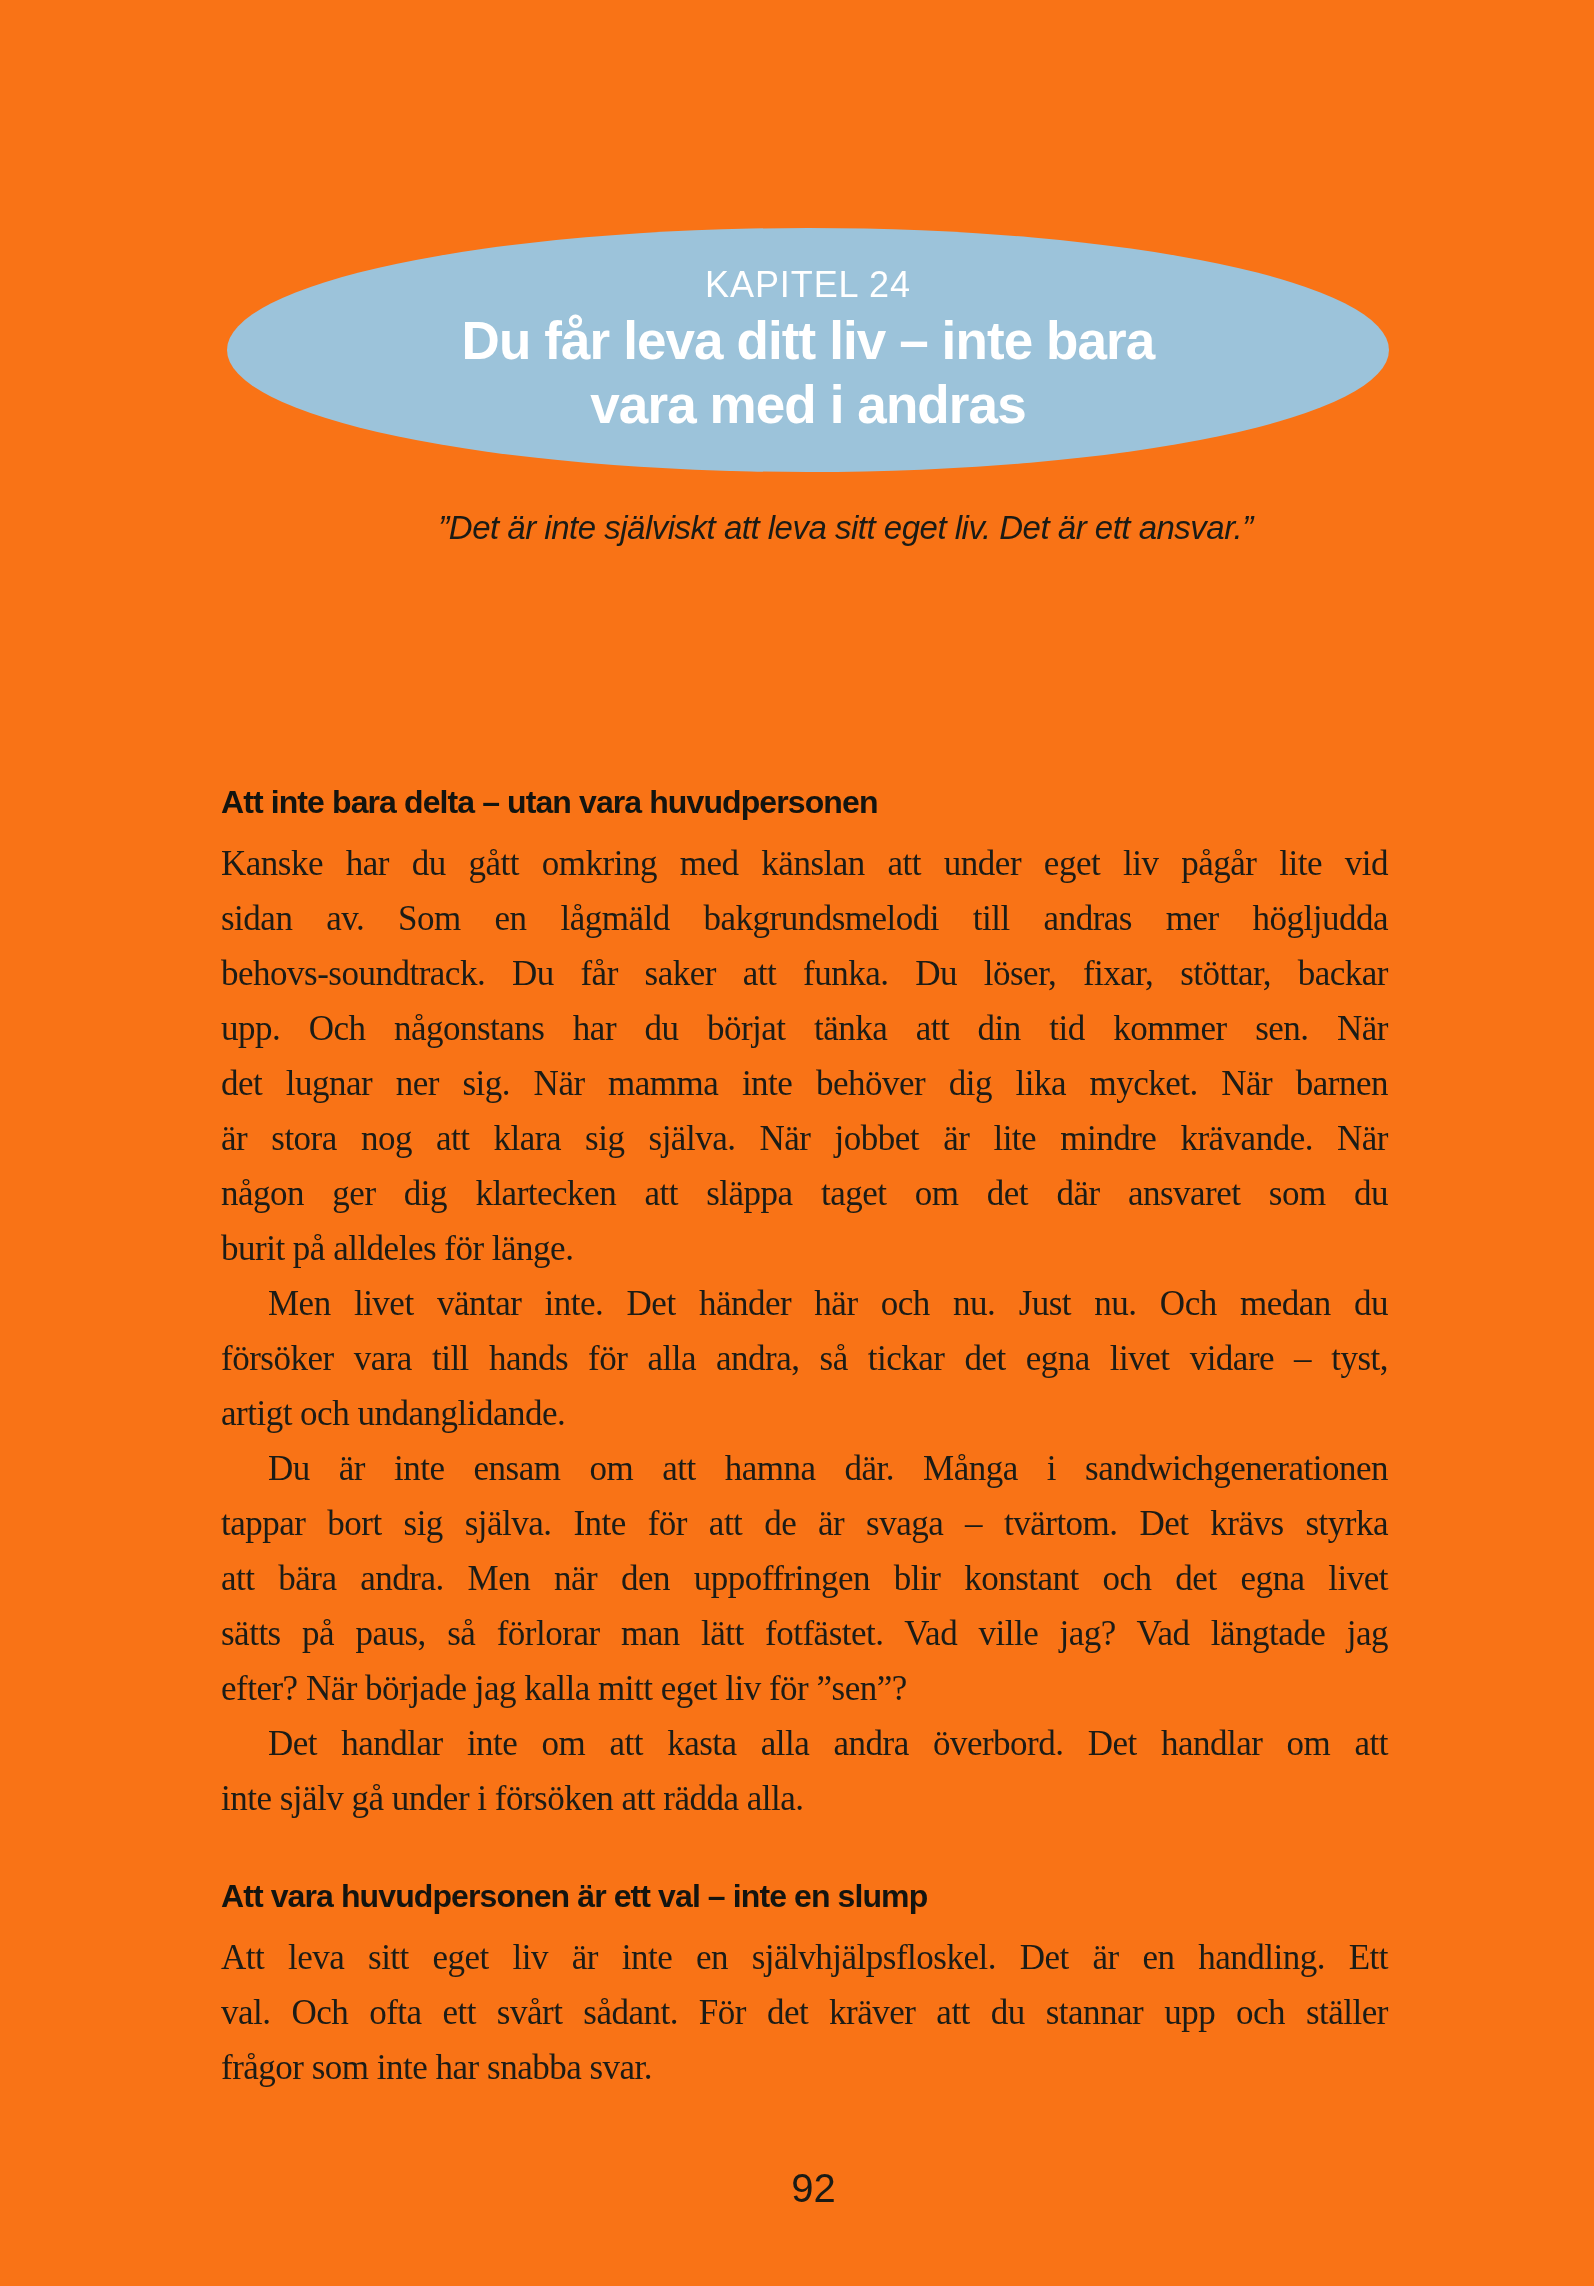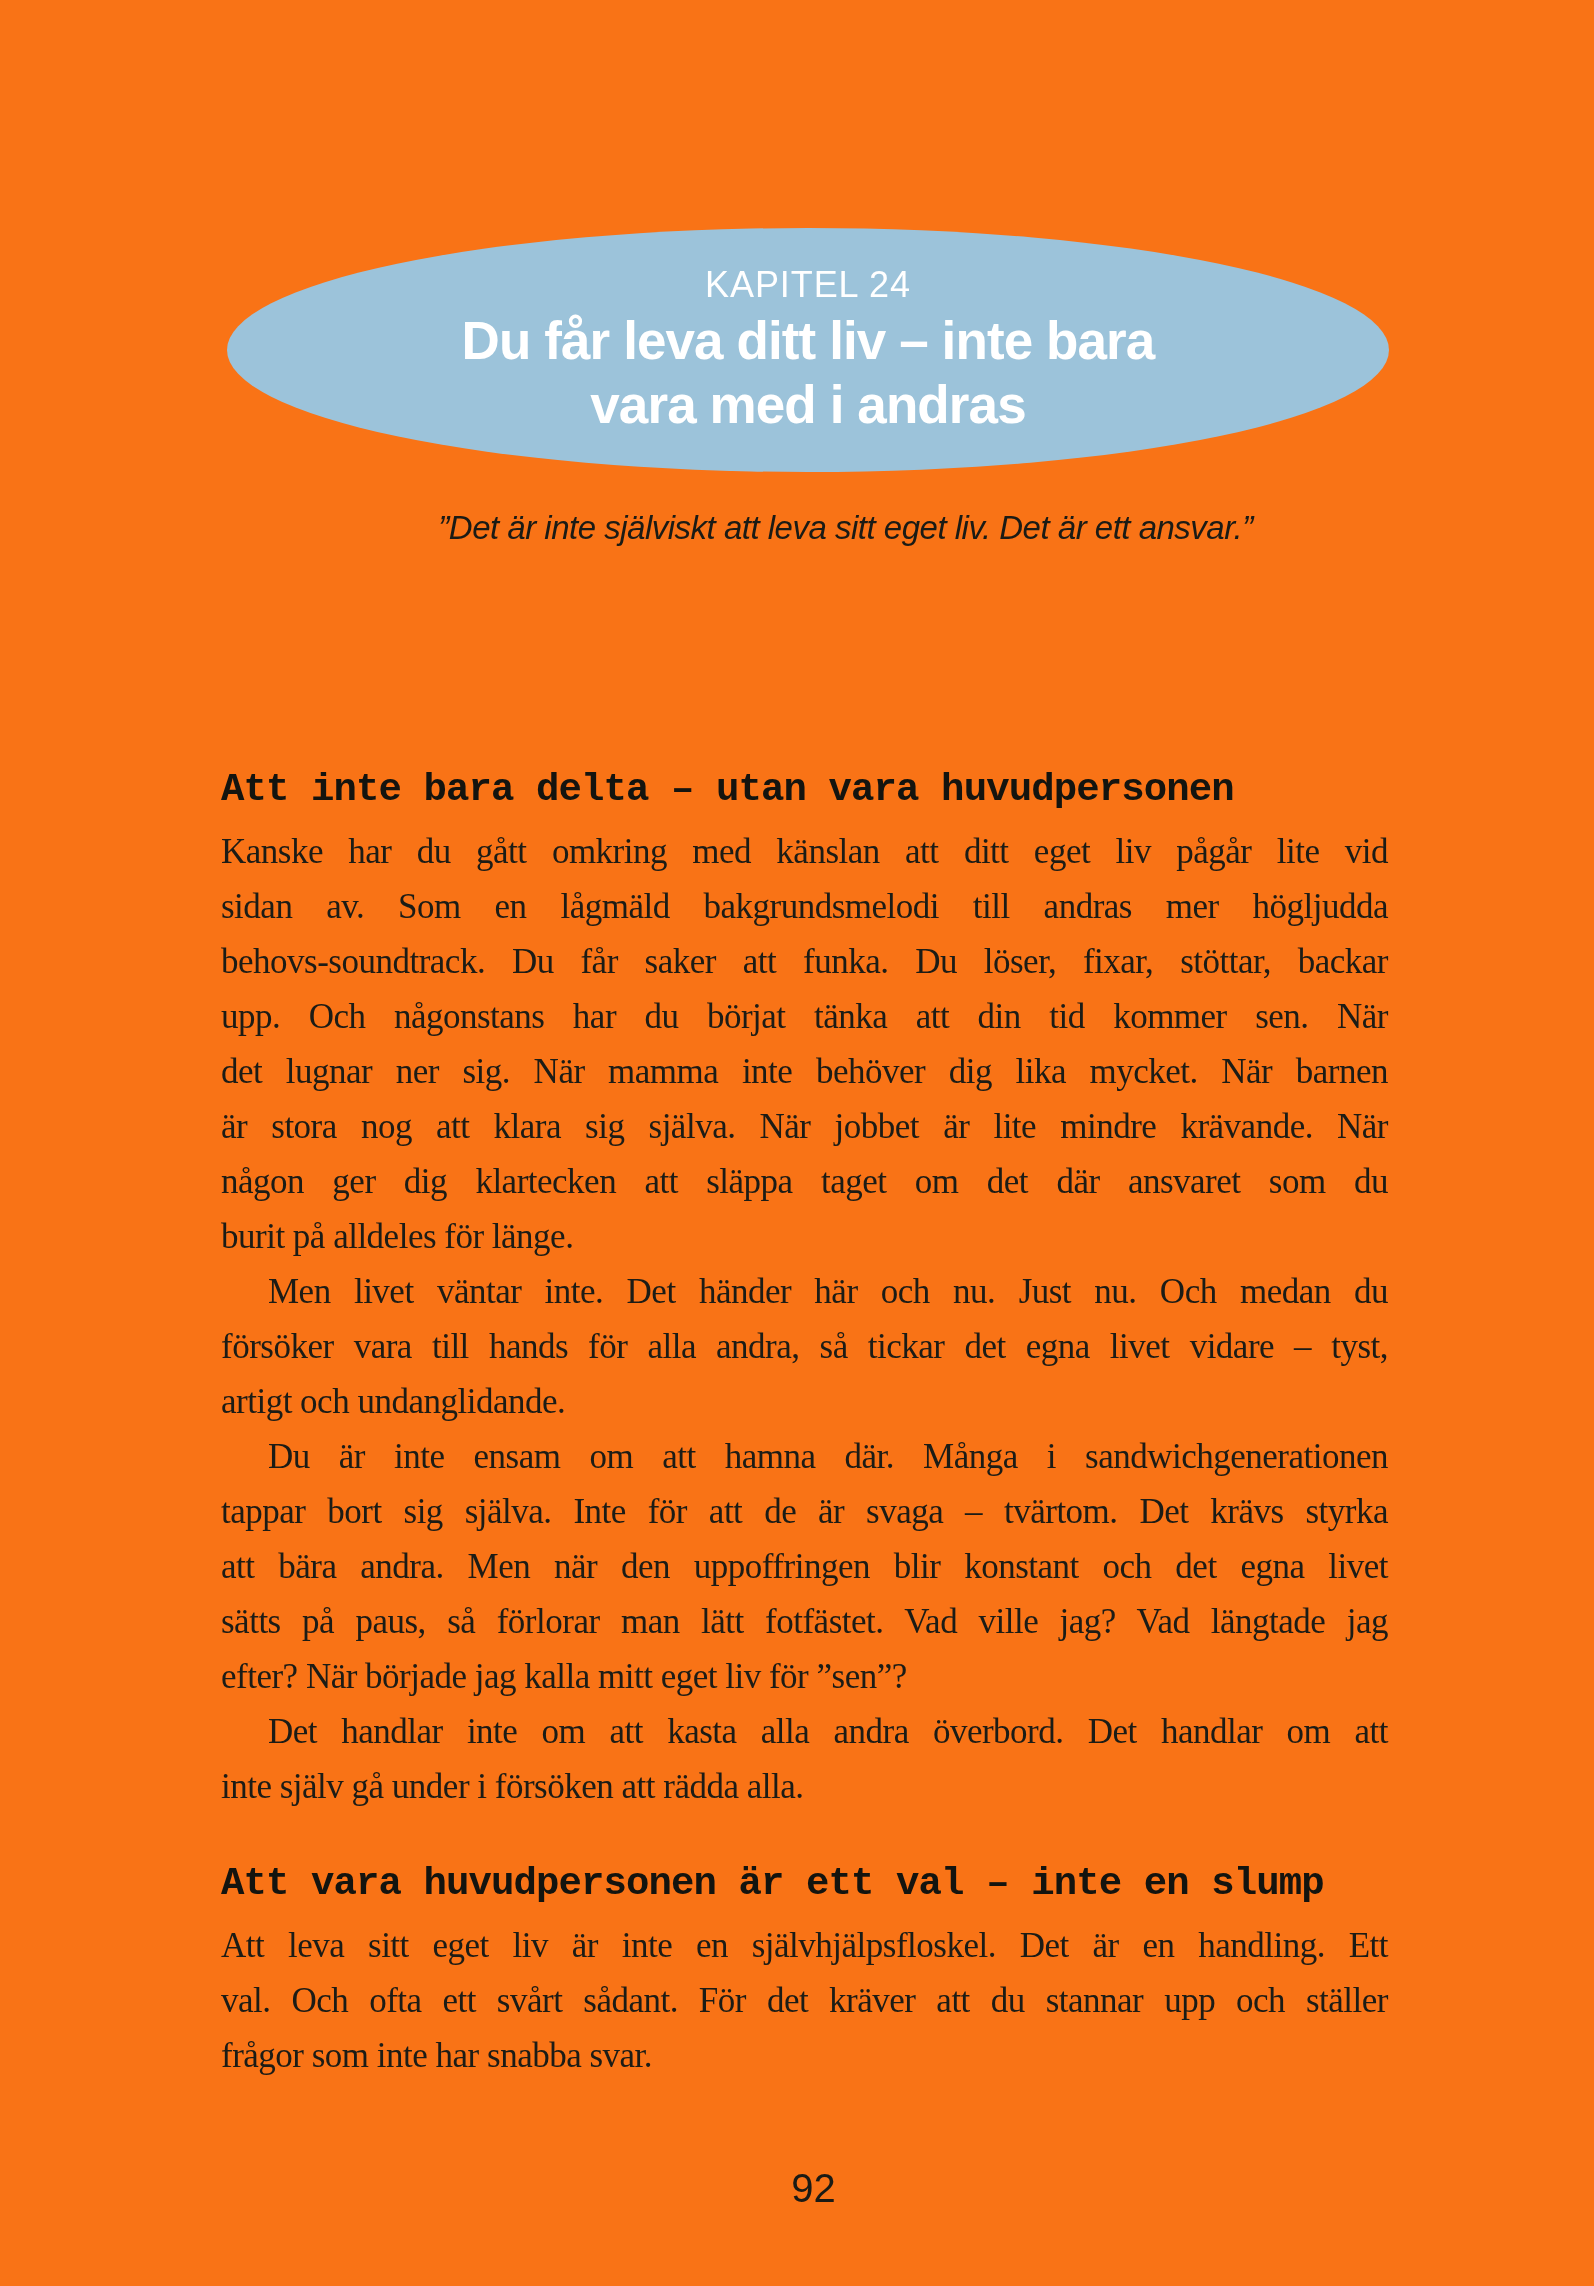--- a/index.html
+++ b/index.html
@@ -51,25 +51,25 @@
   
   .text-column {
     position: absolute;
     left: 221px; top: 761px;
     width: 1167px;
     color: #1c1c16;
   }
   .text-section { margin: 0; }
   .text-section + .text-section { margin-top: 45px; }
   .section-heading {
-    font-family: Liberation Mono, monospace;
-    font-size: 39px; line-height: 50px;
+    font-family: Liberation Sans, sans-serif;
+    font-size: 32px; line-height: 50px;
     font-weight: 700; letter-spacing: -0.9px;
     color: #14140f;
-    margin: 4px 0 9px 0;
+    margin: 16px 0 9px 0;
   }
   .para { margin: 0; }
   .line {
     font-family: "Liberation Serif", serif;
     font-size: 35px; line-height: 55px;
     letter-spacing: -0.5px;
     white-space: normal;
     text-align: left;
   }
   .line.fill {
@@ -99,21 +99,21 @@
     <div class="chapter-title">Du får leva ditt liv – inte bara</div>
     <div class="chapter-title">vara med i andras</div>
   </div>
 
   <div class="epigraph">”Det är inte själviskt att leva sitt eget liv. Det är ett ansvar.”</div>
 
   <div class="text-column">
       <section class="text-section">
         <h2 class="section-heading">Att inte bara delta – utan vara huvudpersonen</h2>
         <div class="para">
-          <div class="line fill">Kanske har du gått omkring med känslan att ditt eget liv pågår lite vid</div>
+          <div class="line fill">Kanske har du gått omkring med känslan att under eget liv pågår lite vid</div>
           <div class="line fill">sidan av. Som en lågmäld bakgrundsmelodi till andras mer högljudda</div>
           <div class="line fill">behovs-soundtrack. Du får saker att funka. Du löser, fixar, stöttar, backar</div>
           <div class="line fill">upp. Och någonstans har du börjat tänka att din tid kommer sen. När</div>
           <div class="line fill">det lugnar ner sig. När mamma inte behöver dig lika mycket. När barnen</div>
           <div class="line fill">är stora nog att klara sig själva. När jobbet är lite mindre krävande. När</div>
           <div class="line fill">någon ger dig klartecken att släppa taget om det där ansvaret som du</div>
           <div class="line">burit på alldeles för länge.</div>
         </div>
         <div class="para">
           <div class="line fill indent">Men livet väntar inte. Det händer här och nu. Just nu. Och medan du</div>

